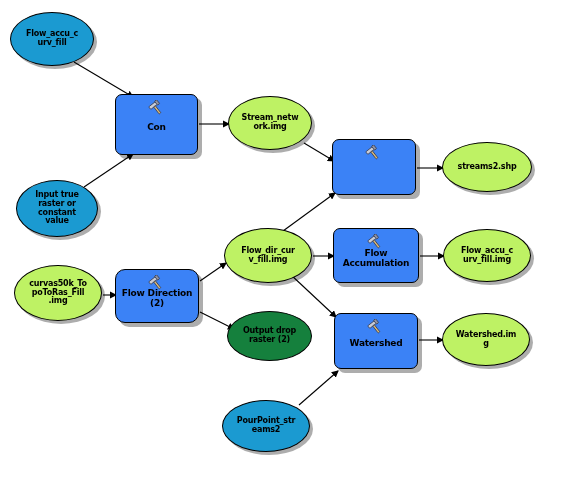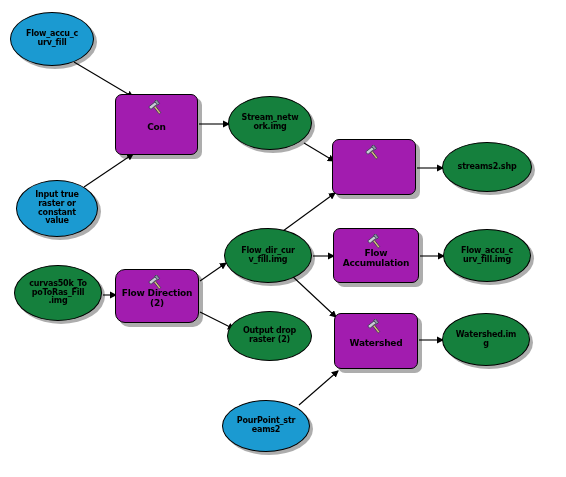--- a/index.html
+++ b/index.html
@@ -48,29 +48,29 @@
   
   .ellipse {
     border-radius: 50%;
     border: 1px solid #000000;
     box-shadow: 3px 3px 0 rgba(0,0,0,0.32);
   }
   .ellipse.blue {
     background: #1b9ad1;
   }
   .ellipse.green {
-    background: #15803d;
+    background: #bef264;
   }
   .ellipse.hollow {
     background: #15803d;
     box-shadow: none;
   }
   
   .tool {
-    background: #a21caf;
+    background: #3b82f6;
     border: 1px solid #000000;
     border-radius: 7px;
     box-shadow: 4px 4px 0 rgba(0,0,0,0.32);
   }
   .tool .lbl {
     padding-top: 6px;
   }
   .hammer {
     position: absolute;
     top: 5px;

